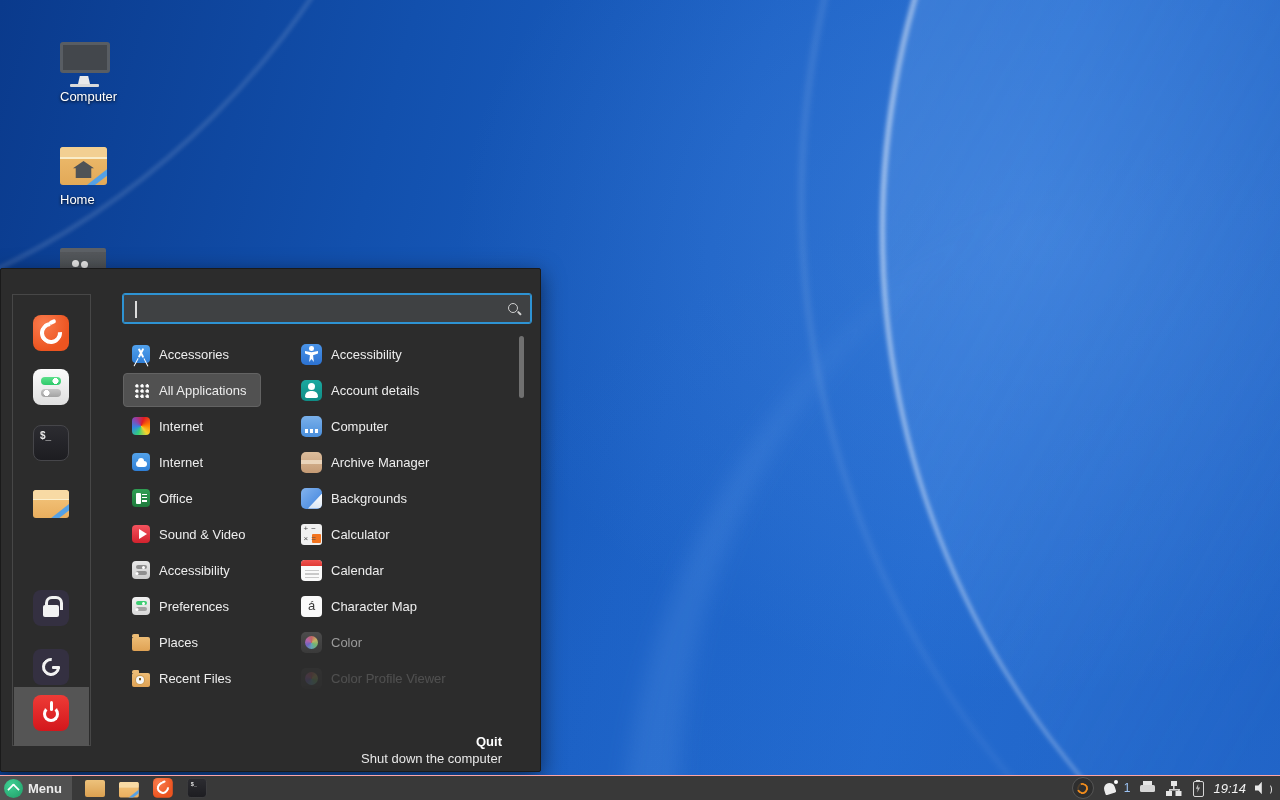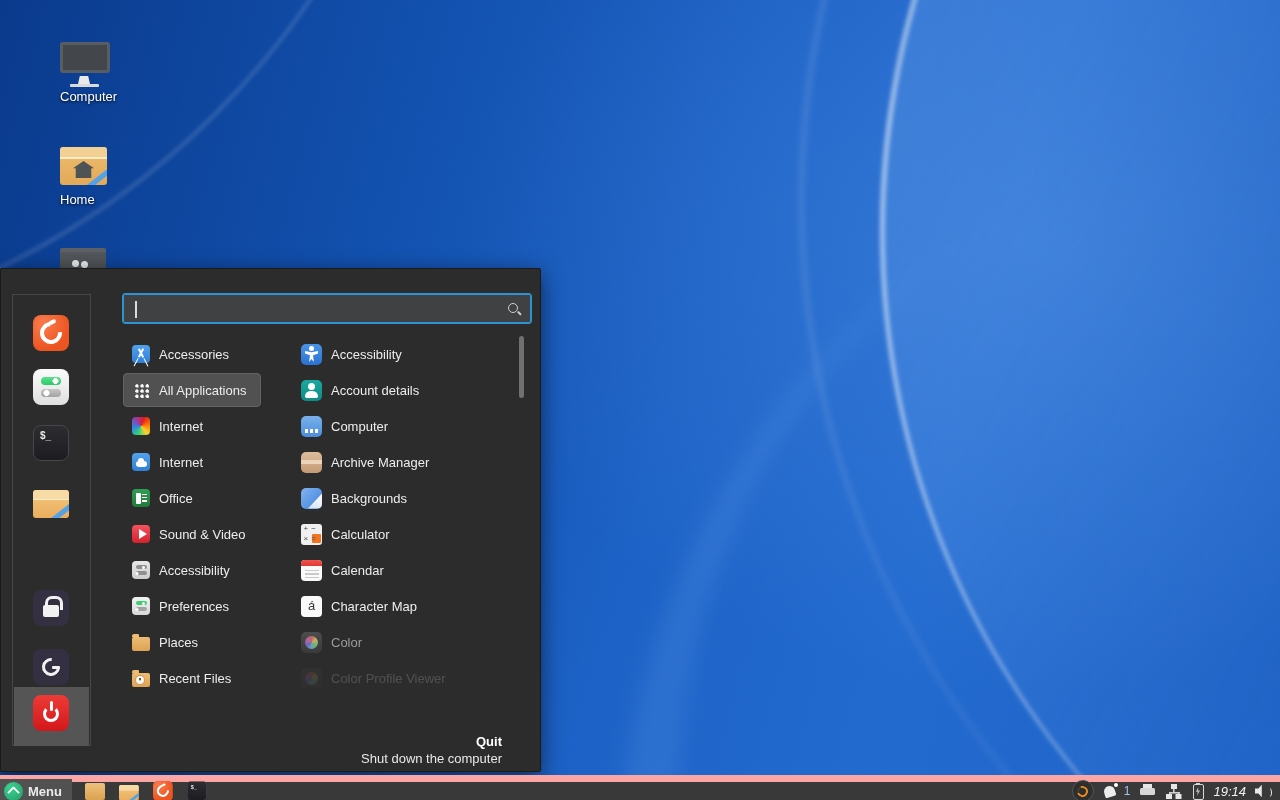--- a/index.html
+++ b/index.html
@@ -168,21 +168,21 @@
 
   
   #scroll-thumb { position:absolute; left:518px; top:67px; width:5px; height:62px; background:#707070; border-radius:2.5px; }
 
   
   #quit-info { position:absolute; right:38px; bottom:4px; text-align:right; line-height:17px; }
   #quit-title { font-size:13px; font-weight:bold; color:#ffffff; }
   #quit-sub { font-size:13px; color:#e8e8e8; }
 
   
-  #taskbar { position:absolute; left:0; bottom:0; width:1280px; height:25px; background:#393939; border-top:7px solid #fca5a5; z-index:10; display:flex; align-items:center; }
+  #taskbar { position:absolute; left:0; bottom:0; width:1280px; height:25px; background:#393939; border-top:1px solid #fca5a5; z-index:10; display:flex; align-items:center; }
   #menu-button { height:25px; padding:0 10px 0 4px; display:flex; align-items:center; gap:5px; background:#515151; }
   #menu-button .lbl { font-size:13px; font-weight:bold; color:#ececec; }
   .i-mint-logo { width:19px; height:19px; border-radius:50%; background:radial-gradient(circle at 35% 30%, #3fd093, #1f9d68); }
   .i-mint-logo::before { left:5px; top:6.5px; width:7px; height:7px; border:2.6px solid #fff; border-bottom:none; border-right:none; transform:rotate(45deg); border-radius:2px 0 0 0; }
 
   #launchers { display:flex; align-items:center; gap:14px; margin-left:13px; }
   .mini { width:20px; height:20px; position:relative; }
   .mini > .ic { transform:scale(.55); transform-origin:0 0; }
   .i-show-desktop { width:20px; height:17px; margin-top:1px; background:linear-gradient(#edc27c,#dba050); border-radius:2px; }
 

